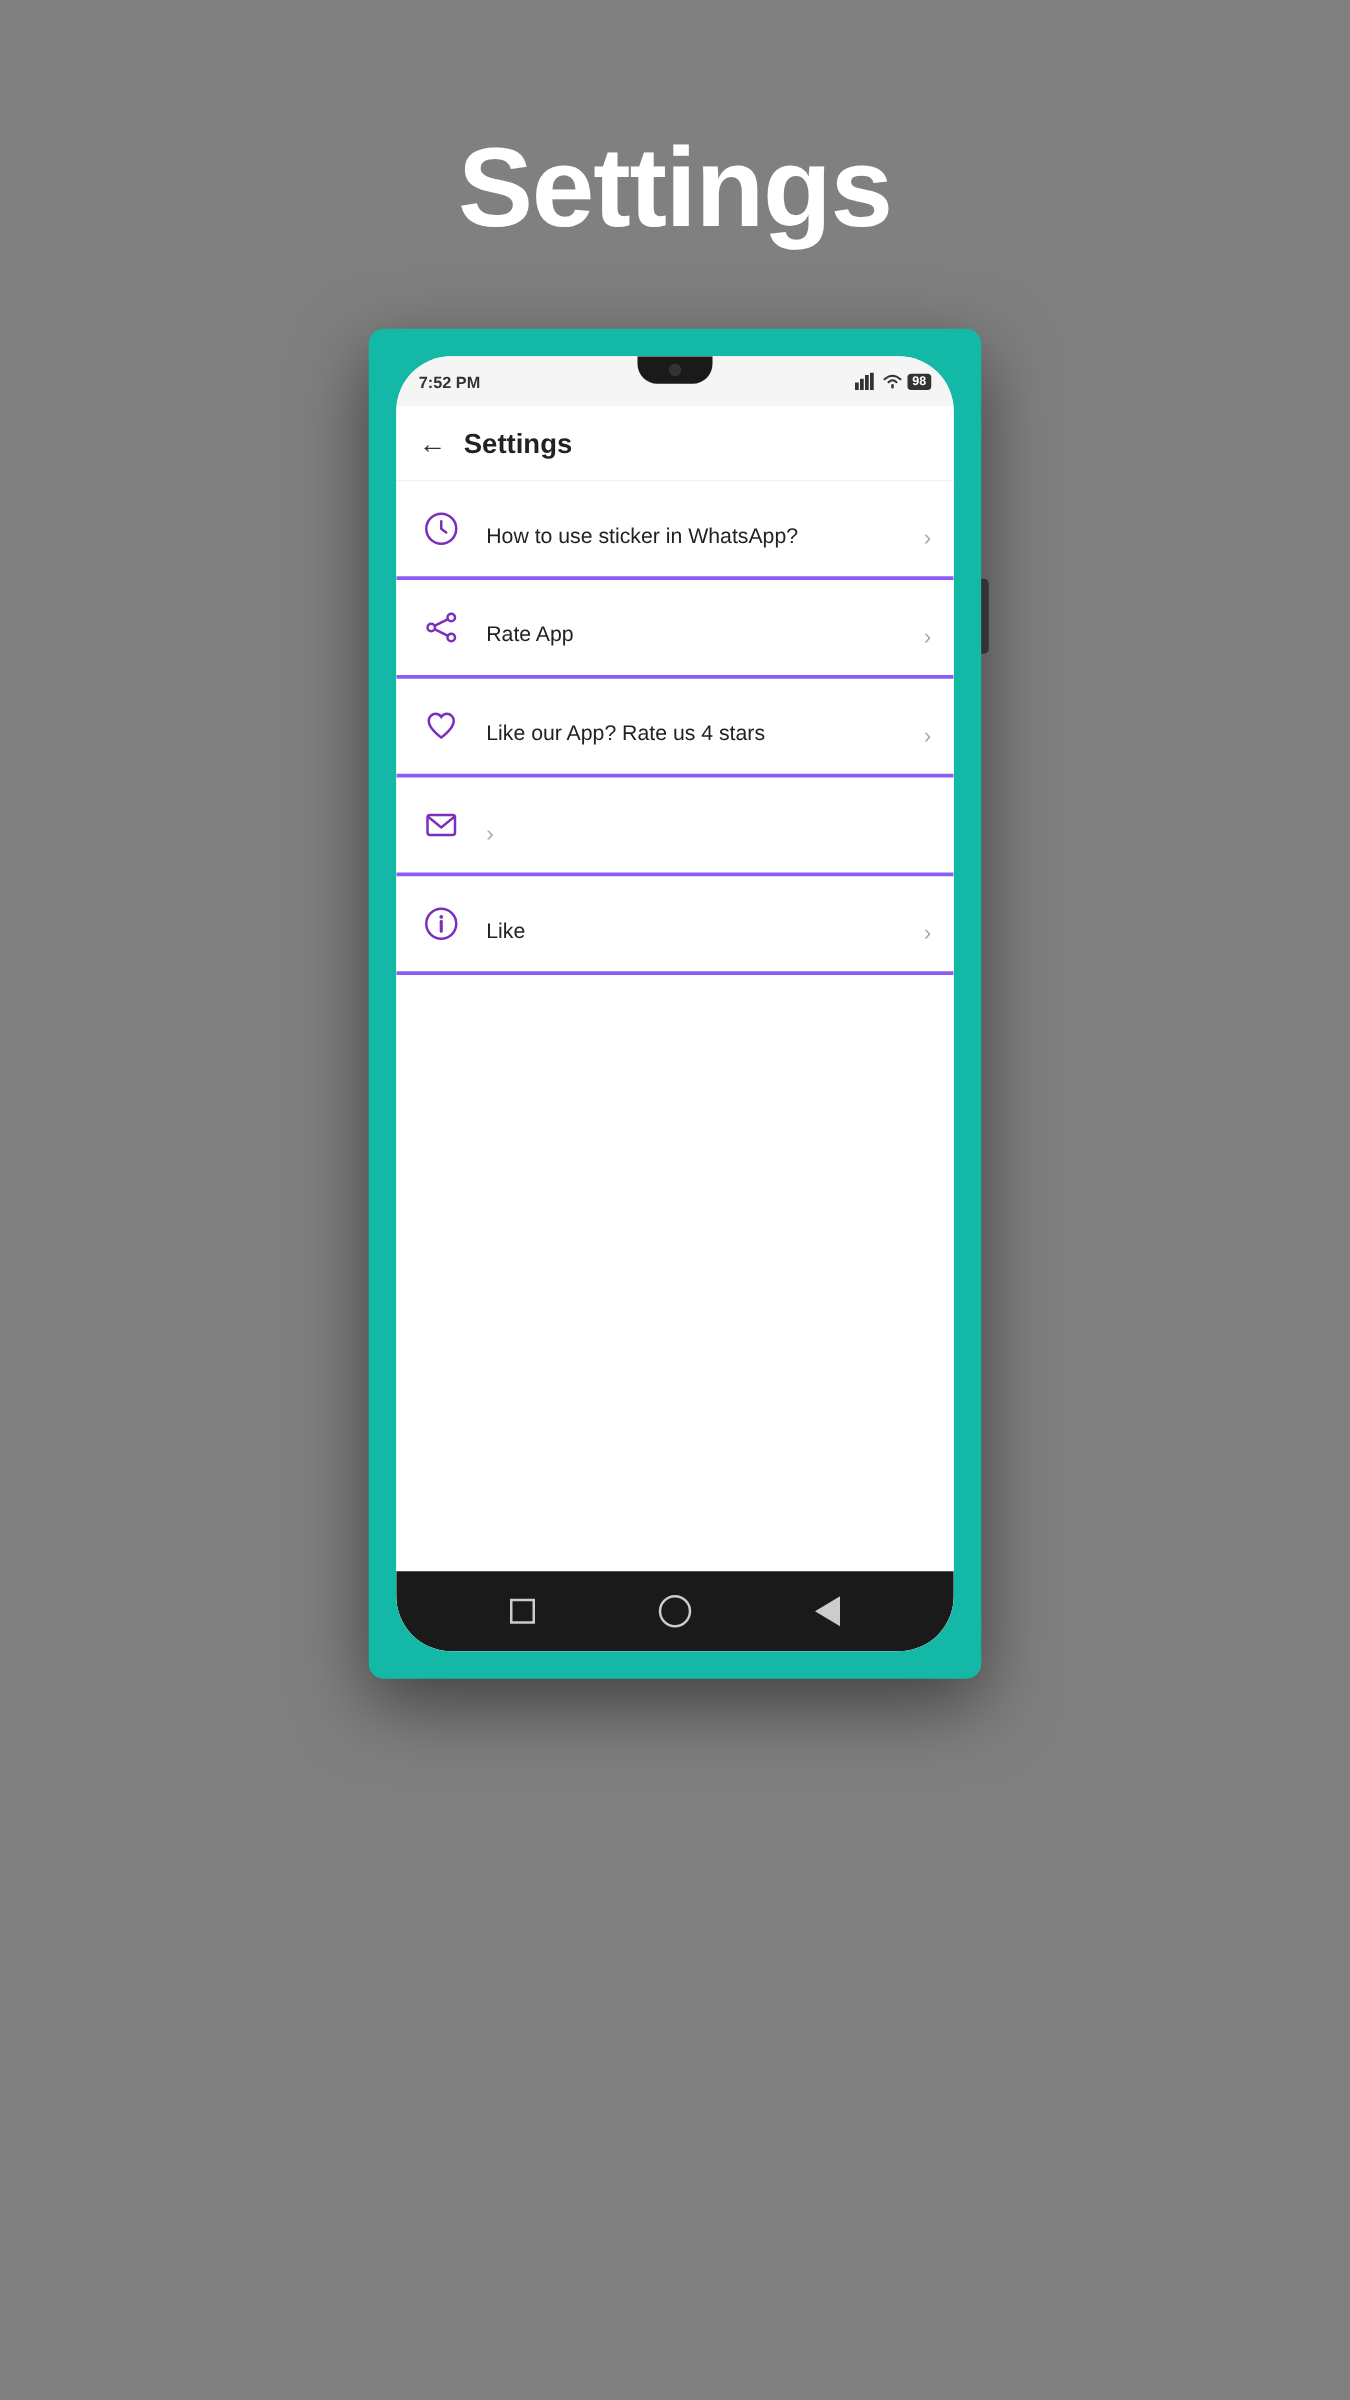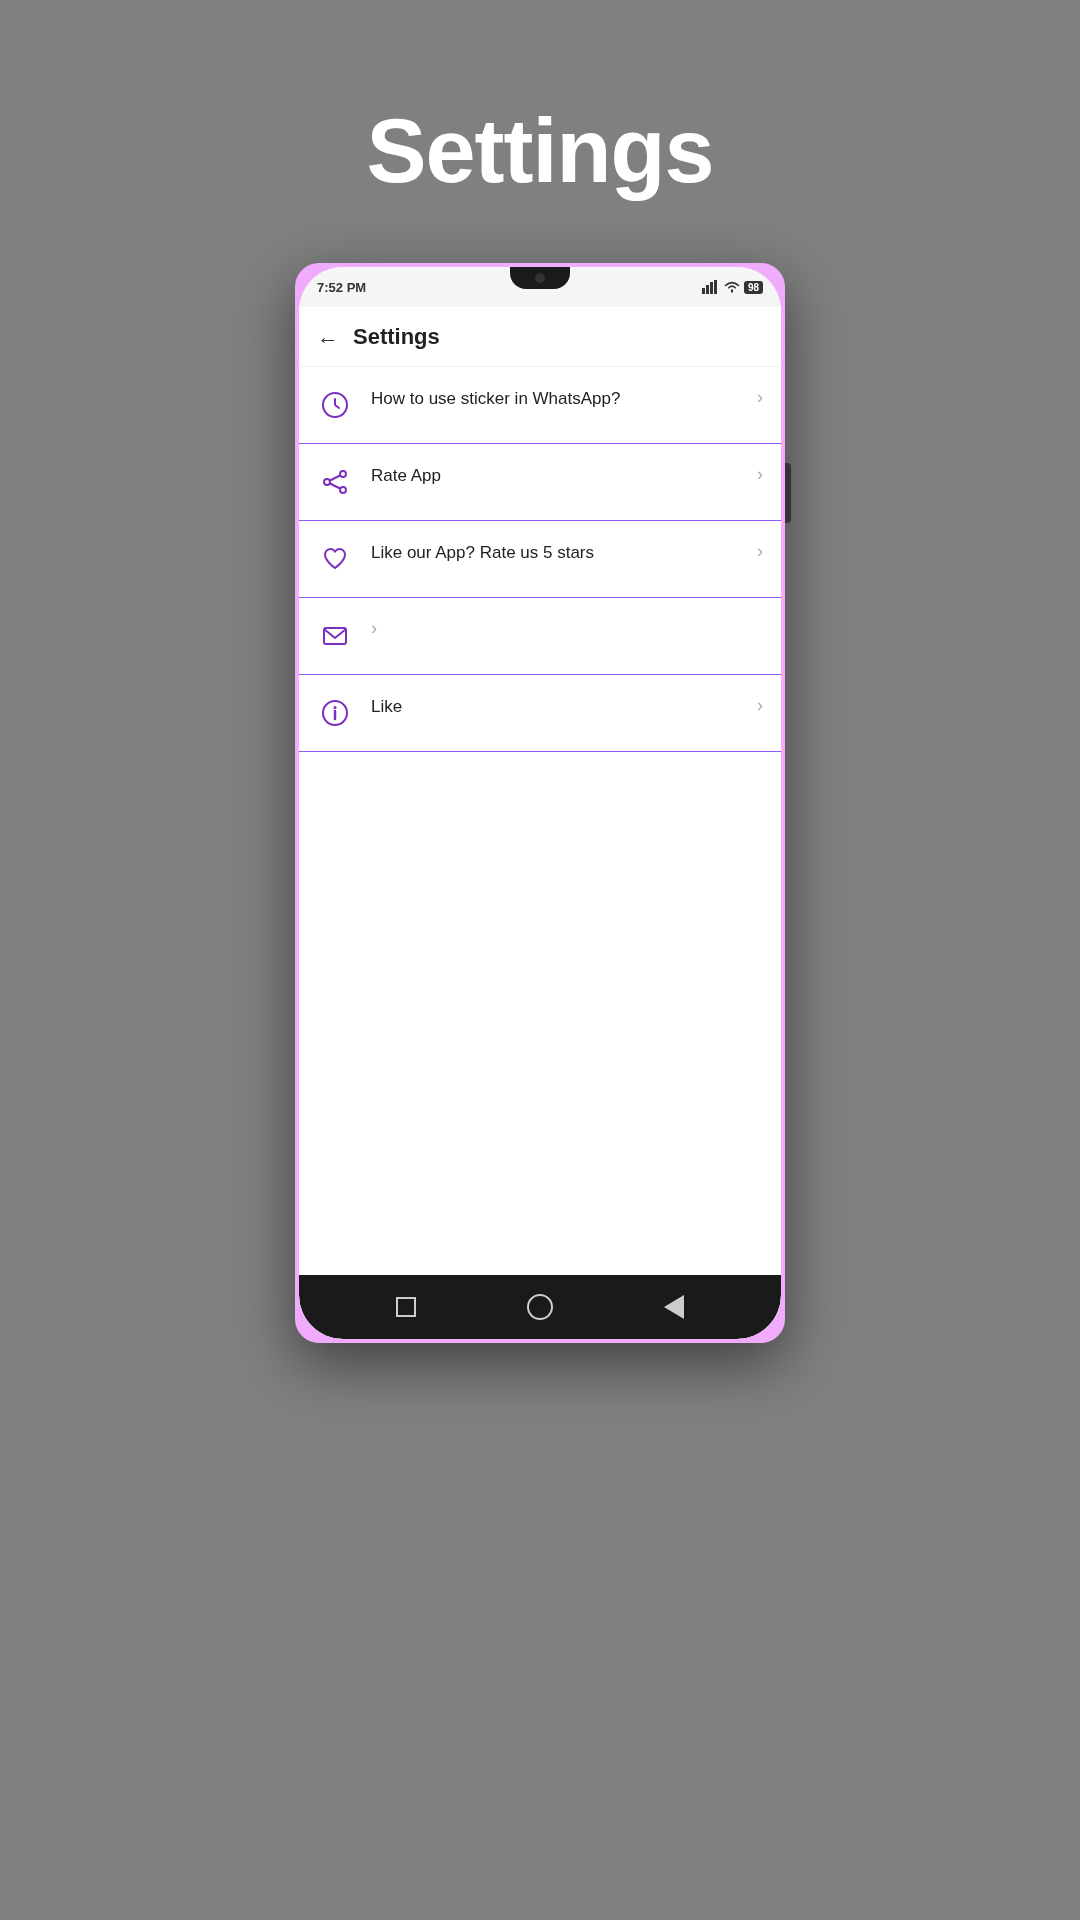--- a/index.html
+++ b/index.html
@@ -21,28 +21,28 @@
       font-weight: 900;
       margin-top: 100px;
       margin-bottom: 60px;
       letter-spacing: -1px;
     }
 
     
     .phone-shell {
       width: 490px;
       height: 1080px;
-      background: #f0abfc;
-      border-radius: 24px;
+      background: #14b8a6;
+      border-radius: 12px;
       position: relative;
       display: flex;
       flex-direction: column;
       align-items: center;
       box-shadow: 0 20px 60px rgba(0,0,0,0.5);
-      padding: 4px;
+      padding: 22px;
     }
 
     
     .phone-screen-wrapper {
       width: 100%;
       flex: 1;
       background: white;
       border-radius: 44px;
       overflow: hidden;
       display: flex;
@@ -120,23 +120,23 @@
 
     
     .settings-list {
       flex: 1;
       background: white;
       overflow: hidden;
     }
 
     .settings-item {
       display: flex;
-      align-items: flex-start;
+      align-items: flex-end;
       padding: 20px 18px;
-      border-bottom: 1px solid #8b5cf6;
+      border-bottom: 3px solid #8b5cf6;
       cursor: pointer;
       gap: 18px;
     }
 
     .item-icon {
       width: 36px;
       height: 36px;
       display: flex;
       align-items: center;
       justify-content: center;
@@ -274,21 +274,21 @@
         <span class="item-label">Rate App</span>
         <span class="item-chevron">›</span>
       </div>
 
       <div class="settings-item">
         <div class="item-icon">
           <svg viewBox="0 0 28 28" fill="none" xmlns="http://www.w3.org/2000/svg">
             <path d="M14 23 C14 23 4 16 4 9.5 C4 6.5 6.5 4 9.5 4 C11.5 4 13 5 14 6.5 C15 5 16.5 4 18.5 4 C21.5 4 24 6.5 24 9.5 C24 16 14 23 14 23Z" stroke="#7B2FBE" stroke-width="2" fill="none"></path>
           </svg>
         </div>
-        <span class="item-label">Like our App? Rate us 5 stars</span>
+        <span class="item-label">Like our App? Rate us 4 stars</span>
         <span class="item-chevron">›</span>
       </div>
 
       <div class="settings-item">
         <div class="item-icon">
           <svg viewBox="0 0 28 28" fill="none" xmlns="http://www.w3.org/2000/svg">
             <rect x="3" y="6" width="22" height="16" rx="2" stroke="#7B2FBE" stroke-width="2"></rect>
             <polyline points="3,7 14,16 25,7" stroke="#7B2FBE" stroke-width="2" fill="none"></polyline>
           </svg>
         </div>

